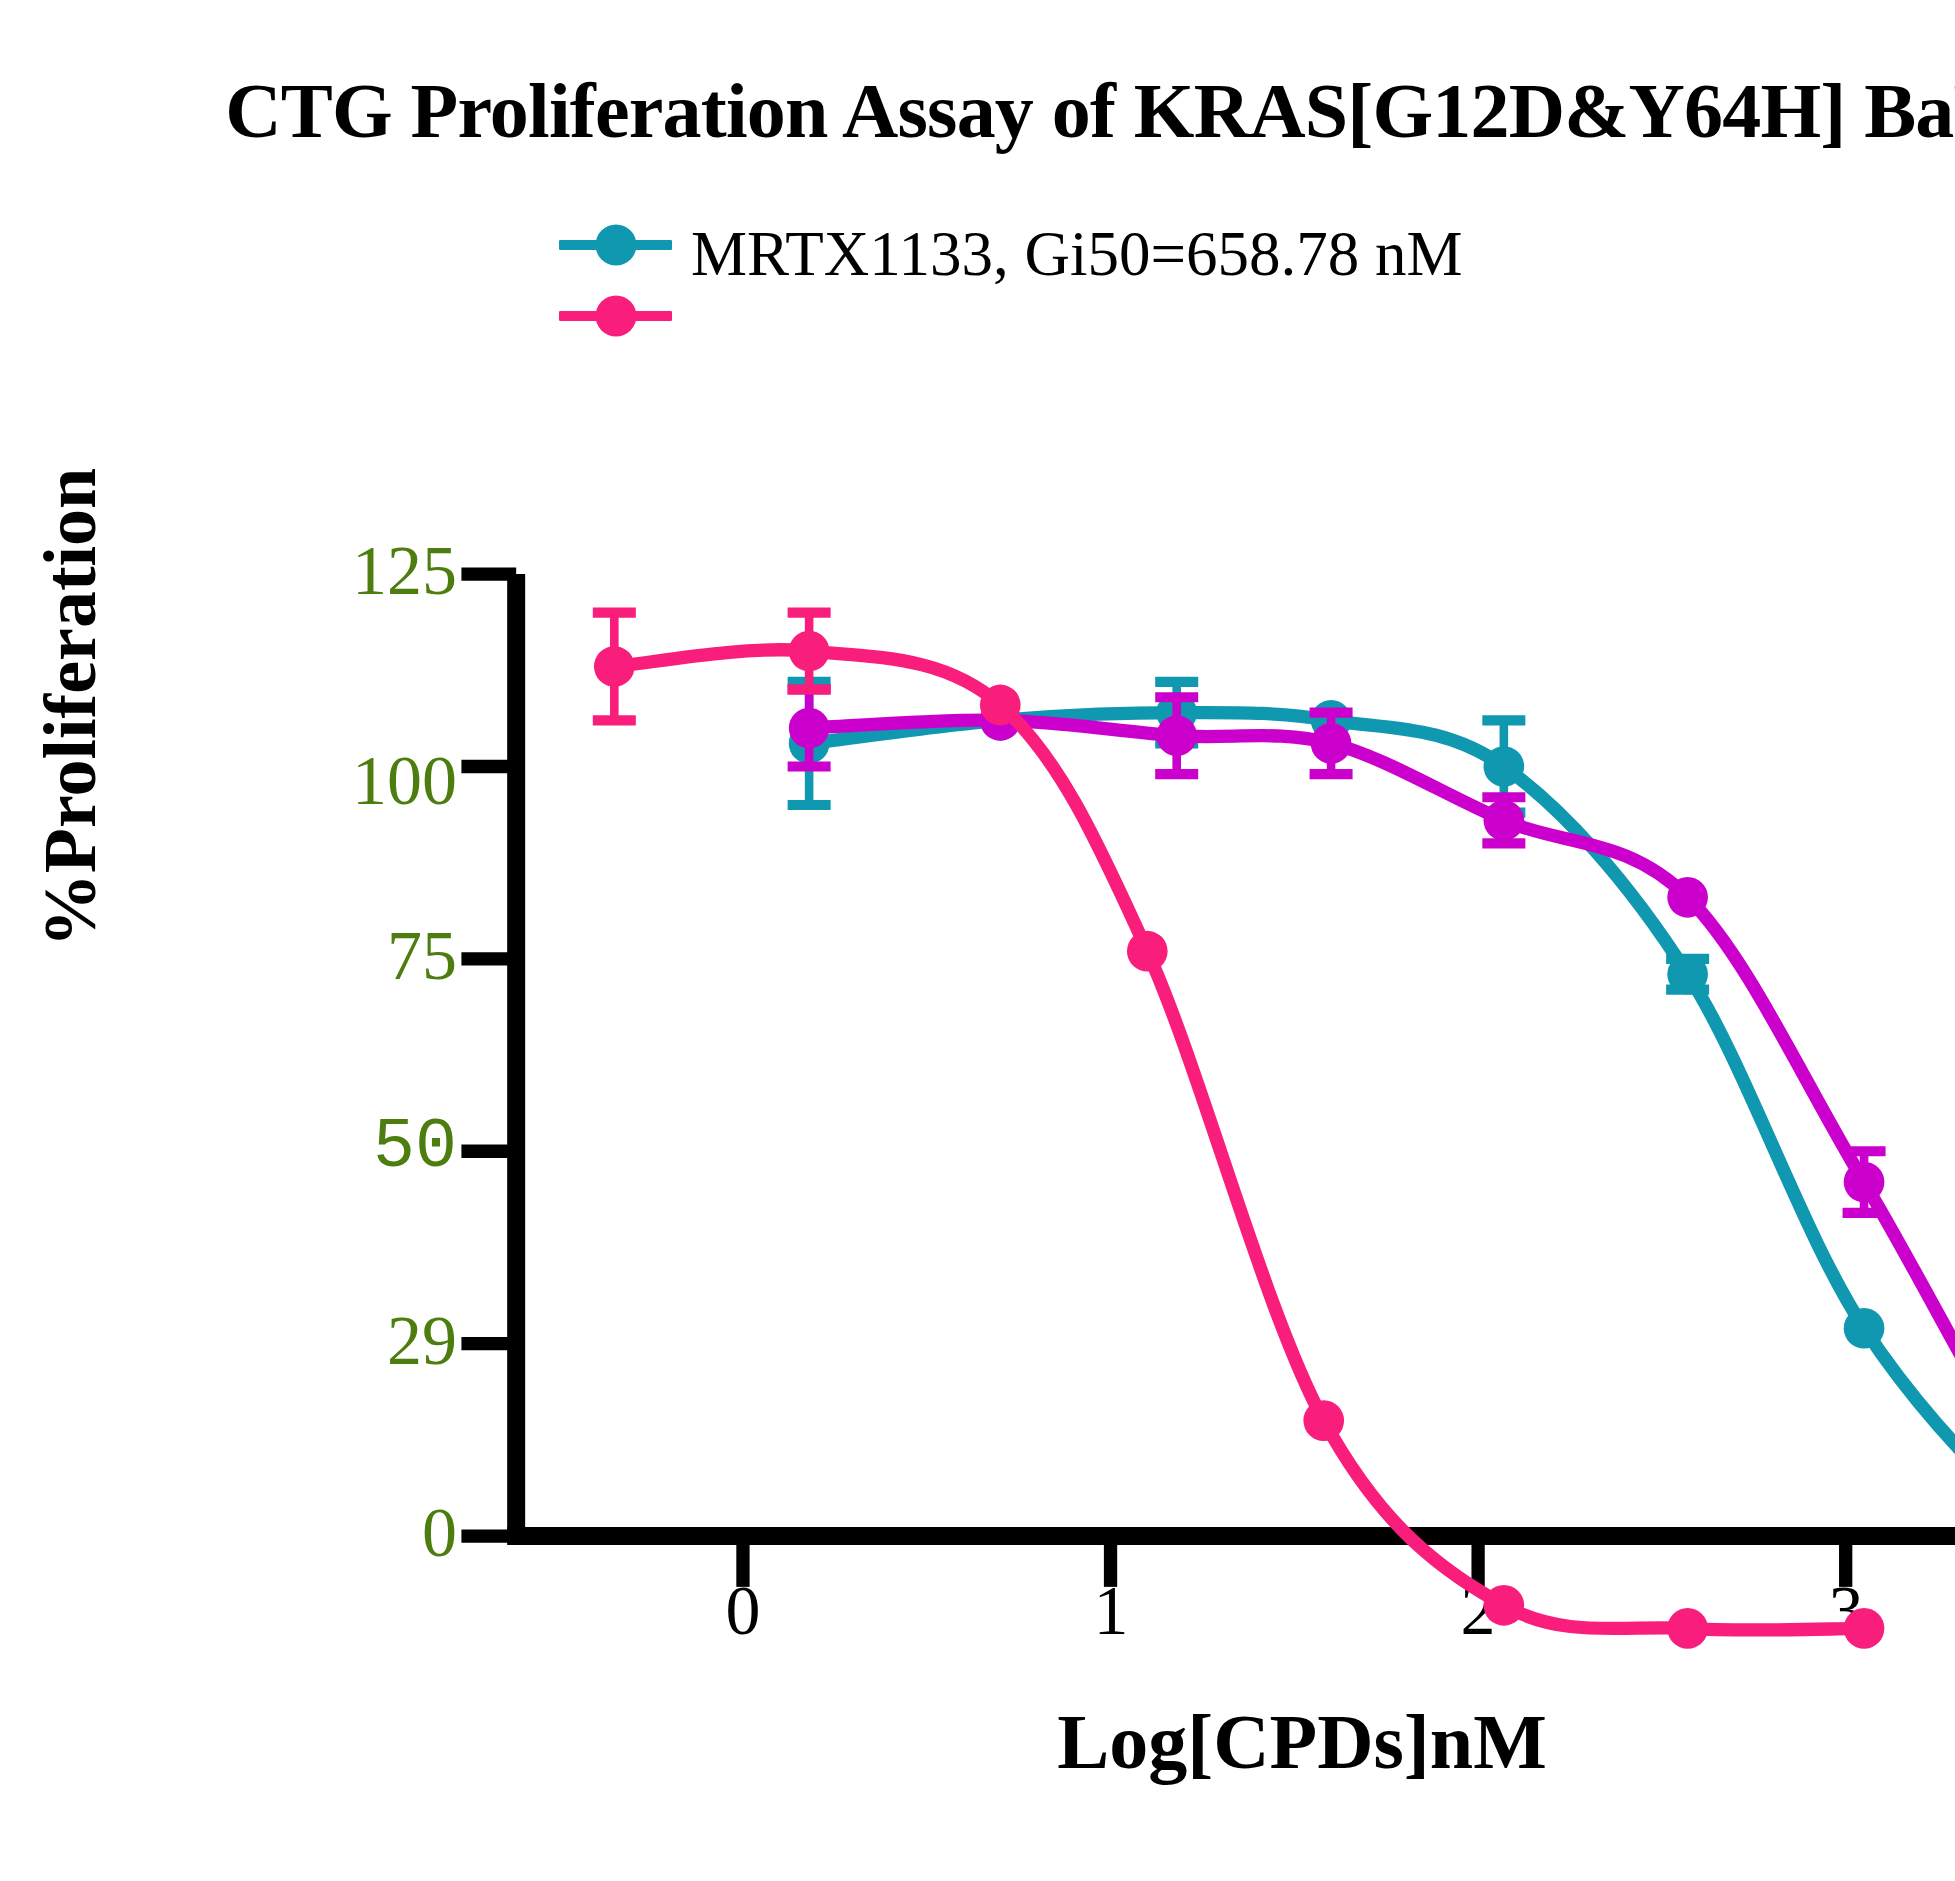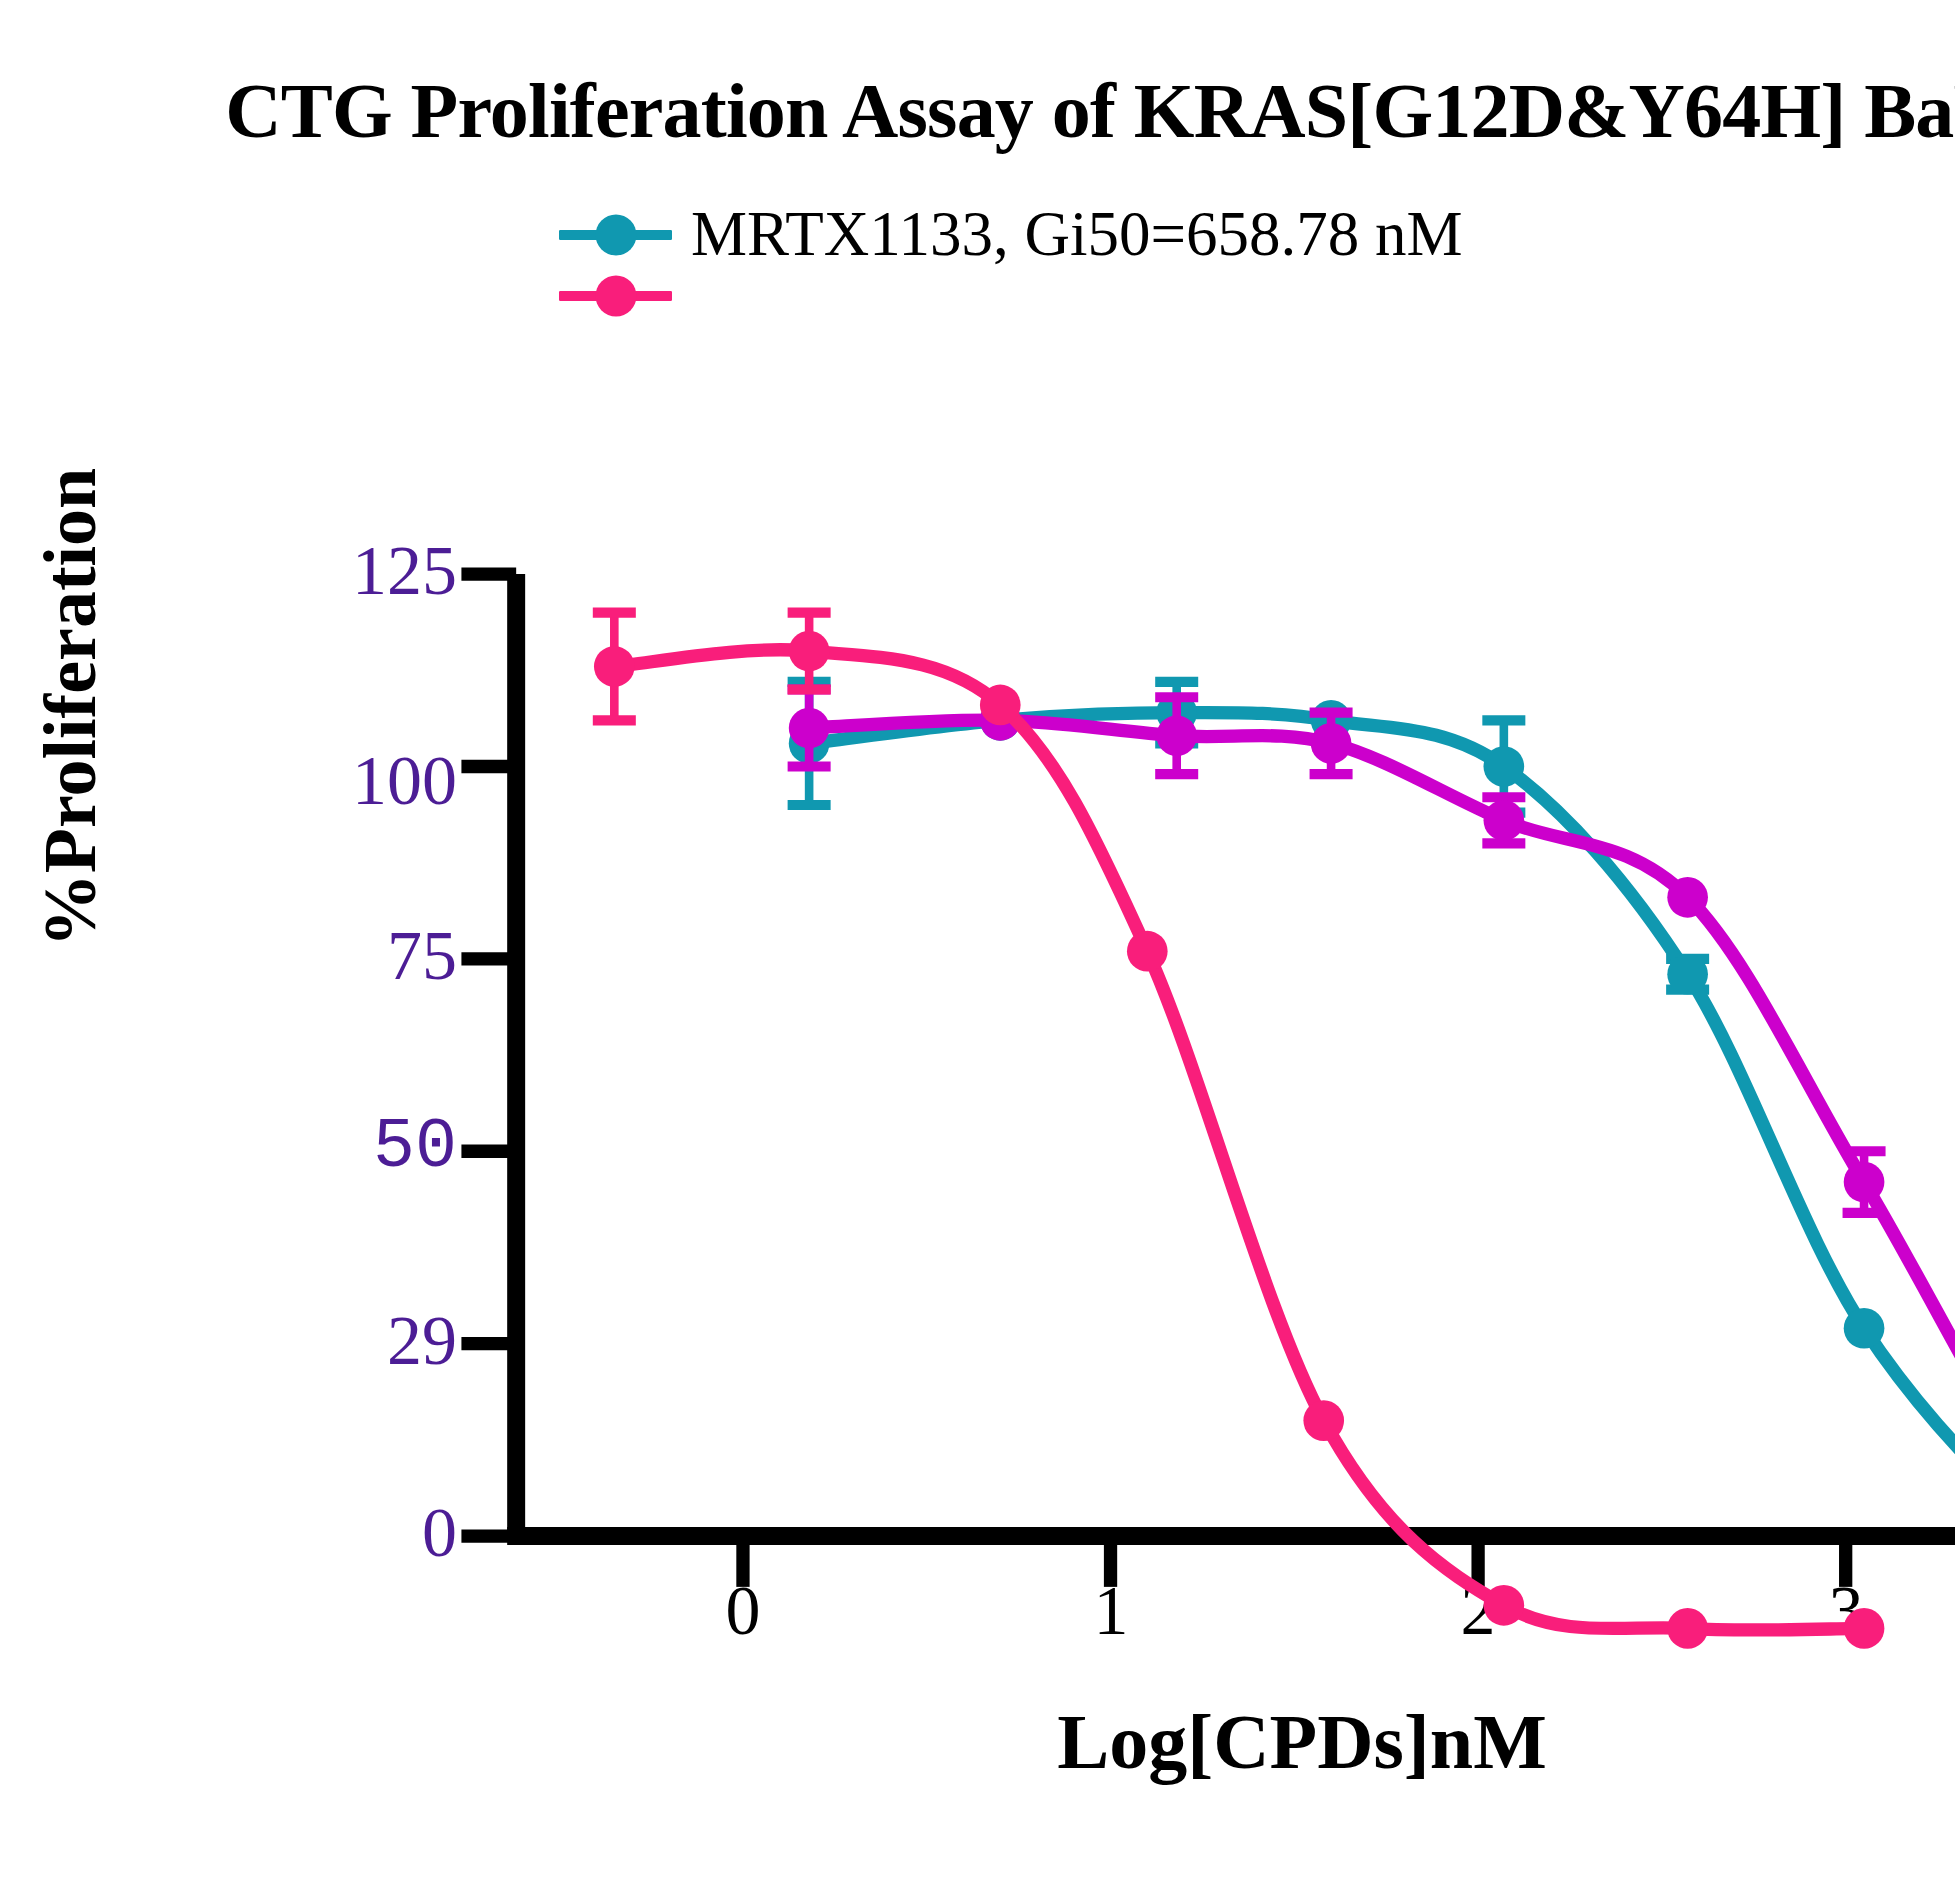--- a/index.html
+++ b/index.html
@@ -35,20 +35,21 @@
   .legend-key .lk-dot{
     position:absolute;left:50%;top:50%;transform:translate(-50%,-50%);
     width:41px;height:41px;border-radius:50%;
   }
   .legend-label{
     font-family:"Liberation Serif",serif;
     font-size:63px;
     color:#000;
     white-space:nowrap;
     line-height:1;
+    margin-top:20px;
   }
 
   .ylabel{
     position:absolute;
     left:-438px; top:665px;
     width:1017px;
     transform:rotate(-90deg);
     transform-origin:center center;
     text-align:center;
     font-family:"Liberation Serif",serif;
@@ -68,21 +69,21 @@
     font-size:78px;
     color:#000;
     white-space:nowrap;
   }
 
   .ytick-label{
     position:absolute;
     right:2512px;
     font-family:"Liberation Serif",serif;
     font-size:70px;
-    color:#4c1d95;
+    color:#4d7c0f;
     white-space:nowrap;
     text-align:right;
   }
 
   .xtick-label{
     position:absolute;
     font-family:"Liberation Serif",serif;
     font-size:70px;
     color:#000;
     white-space:nowrap;

